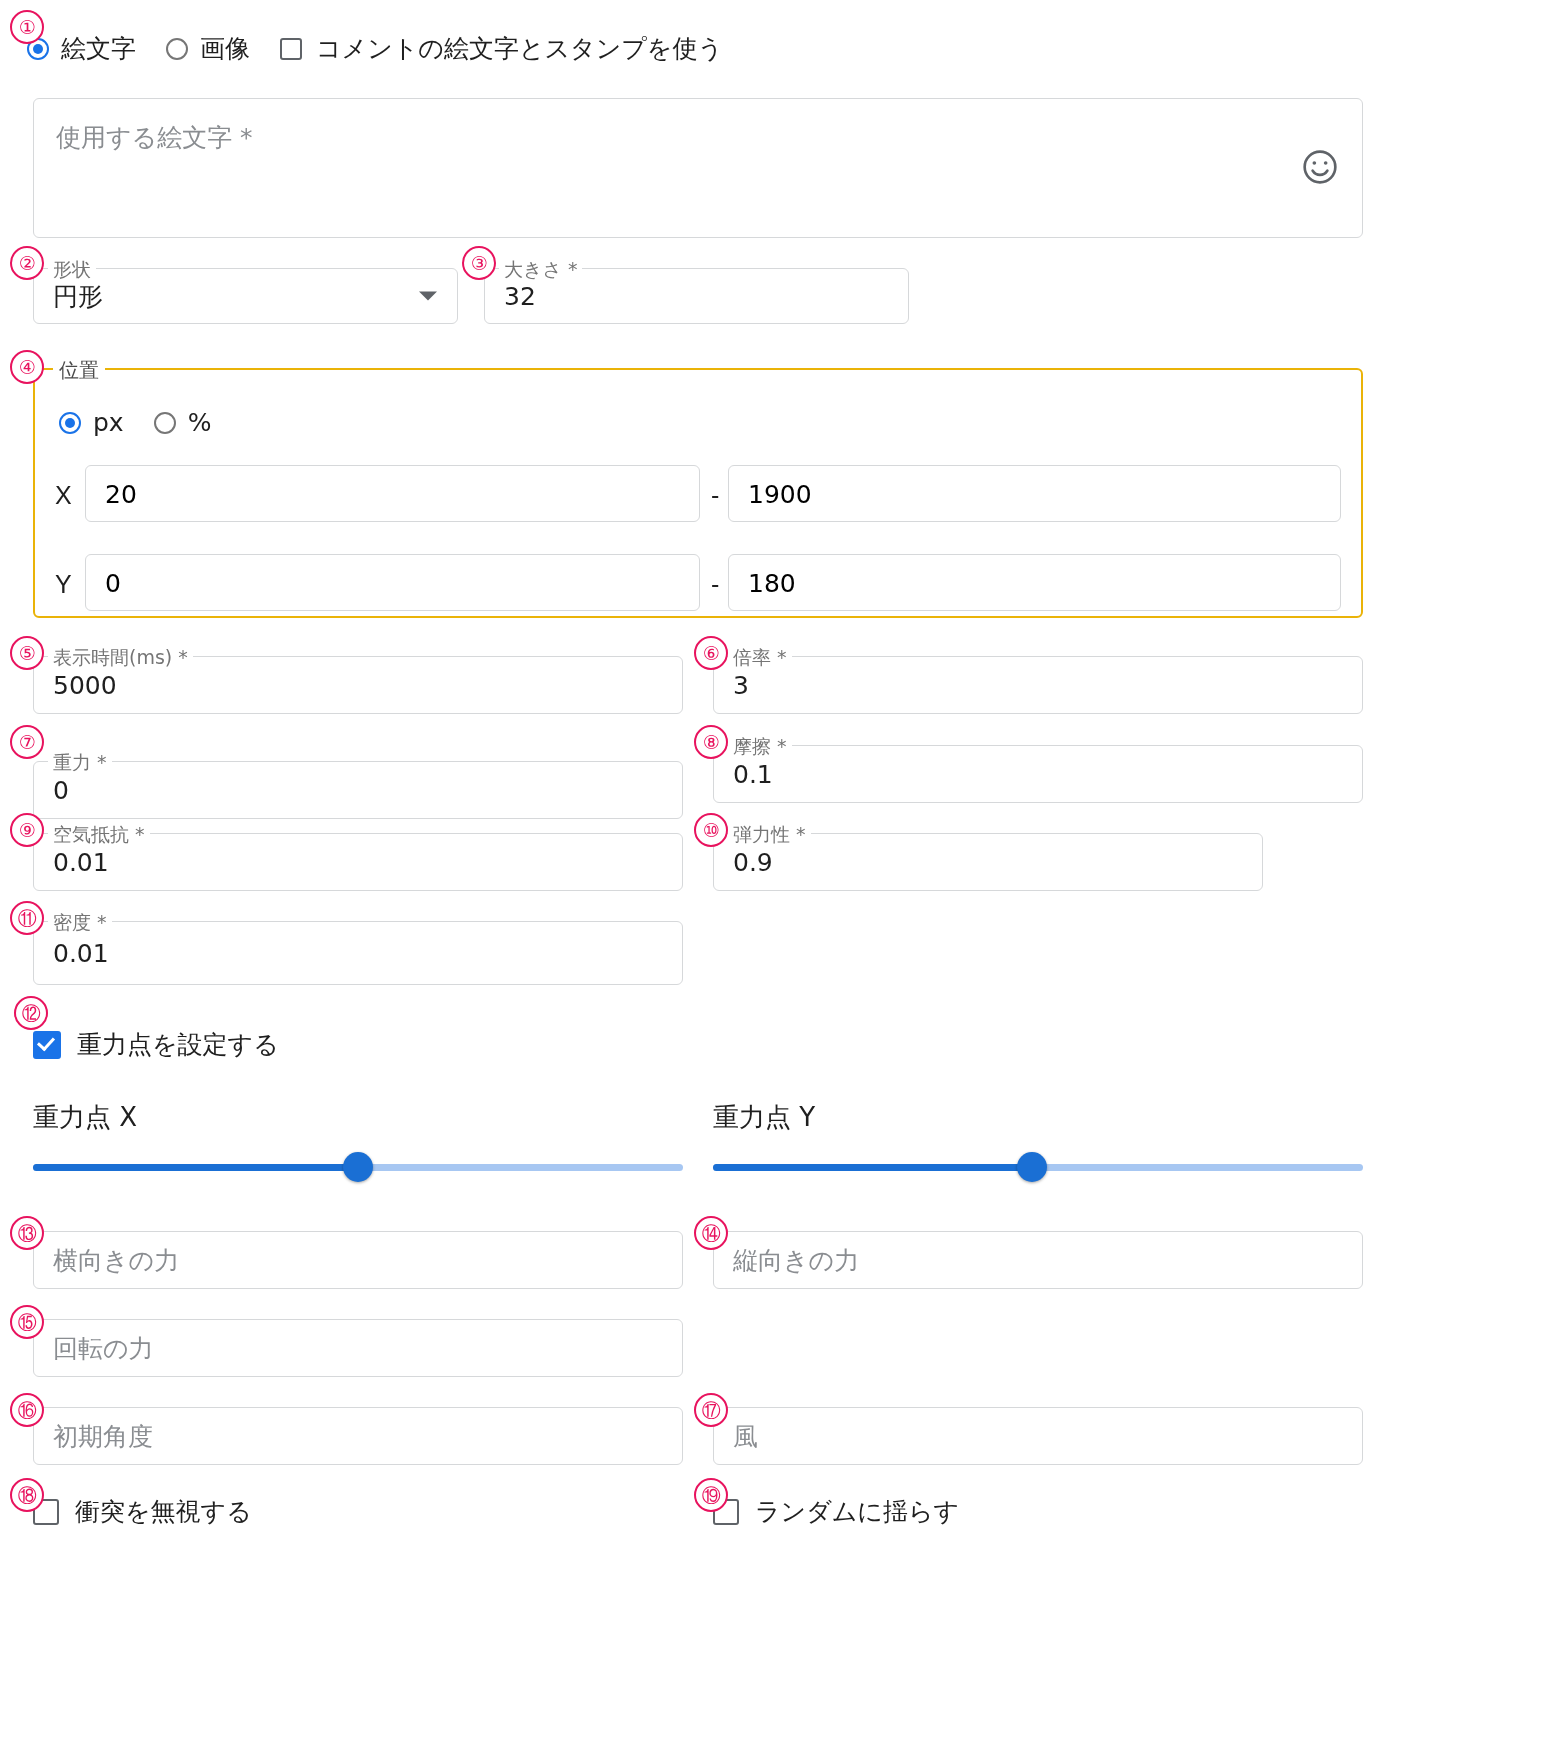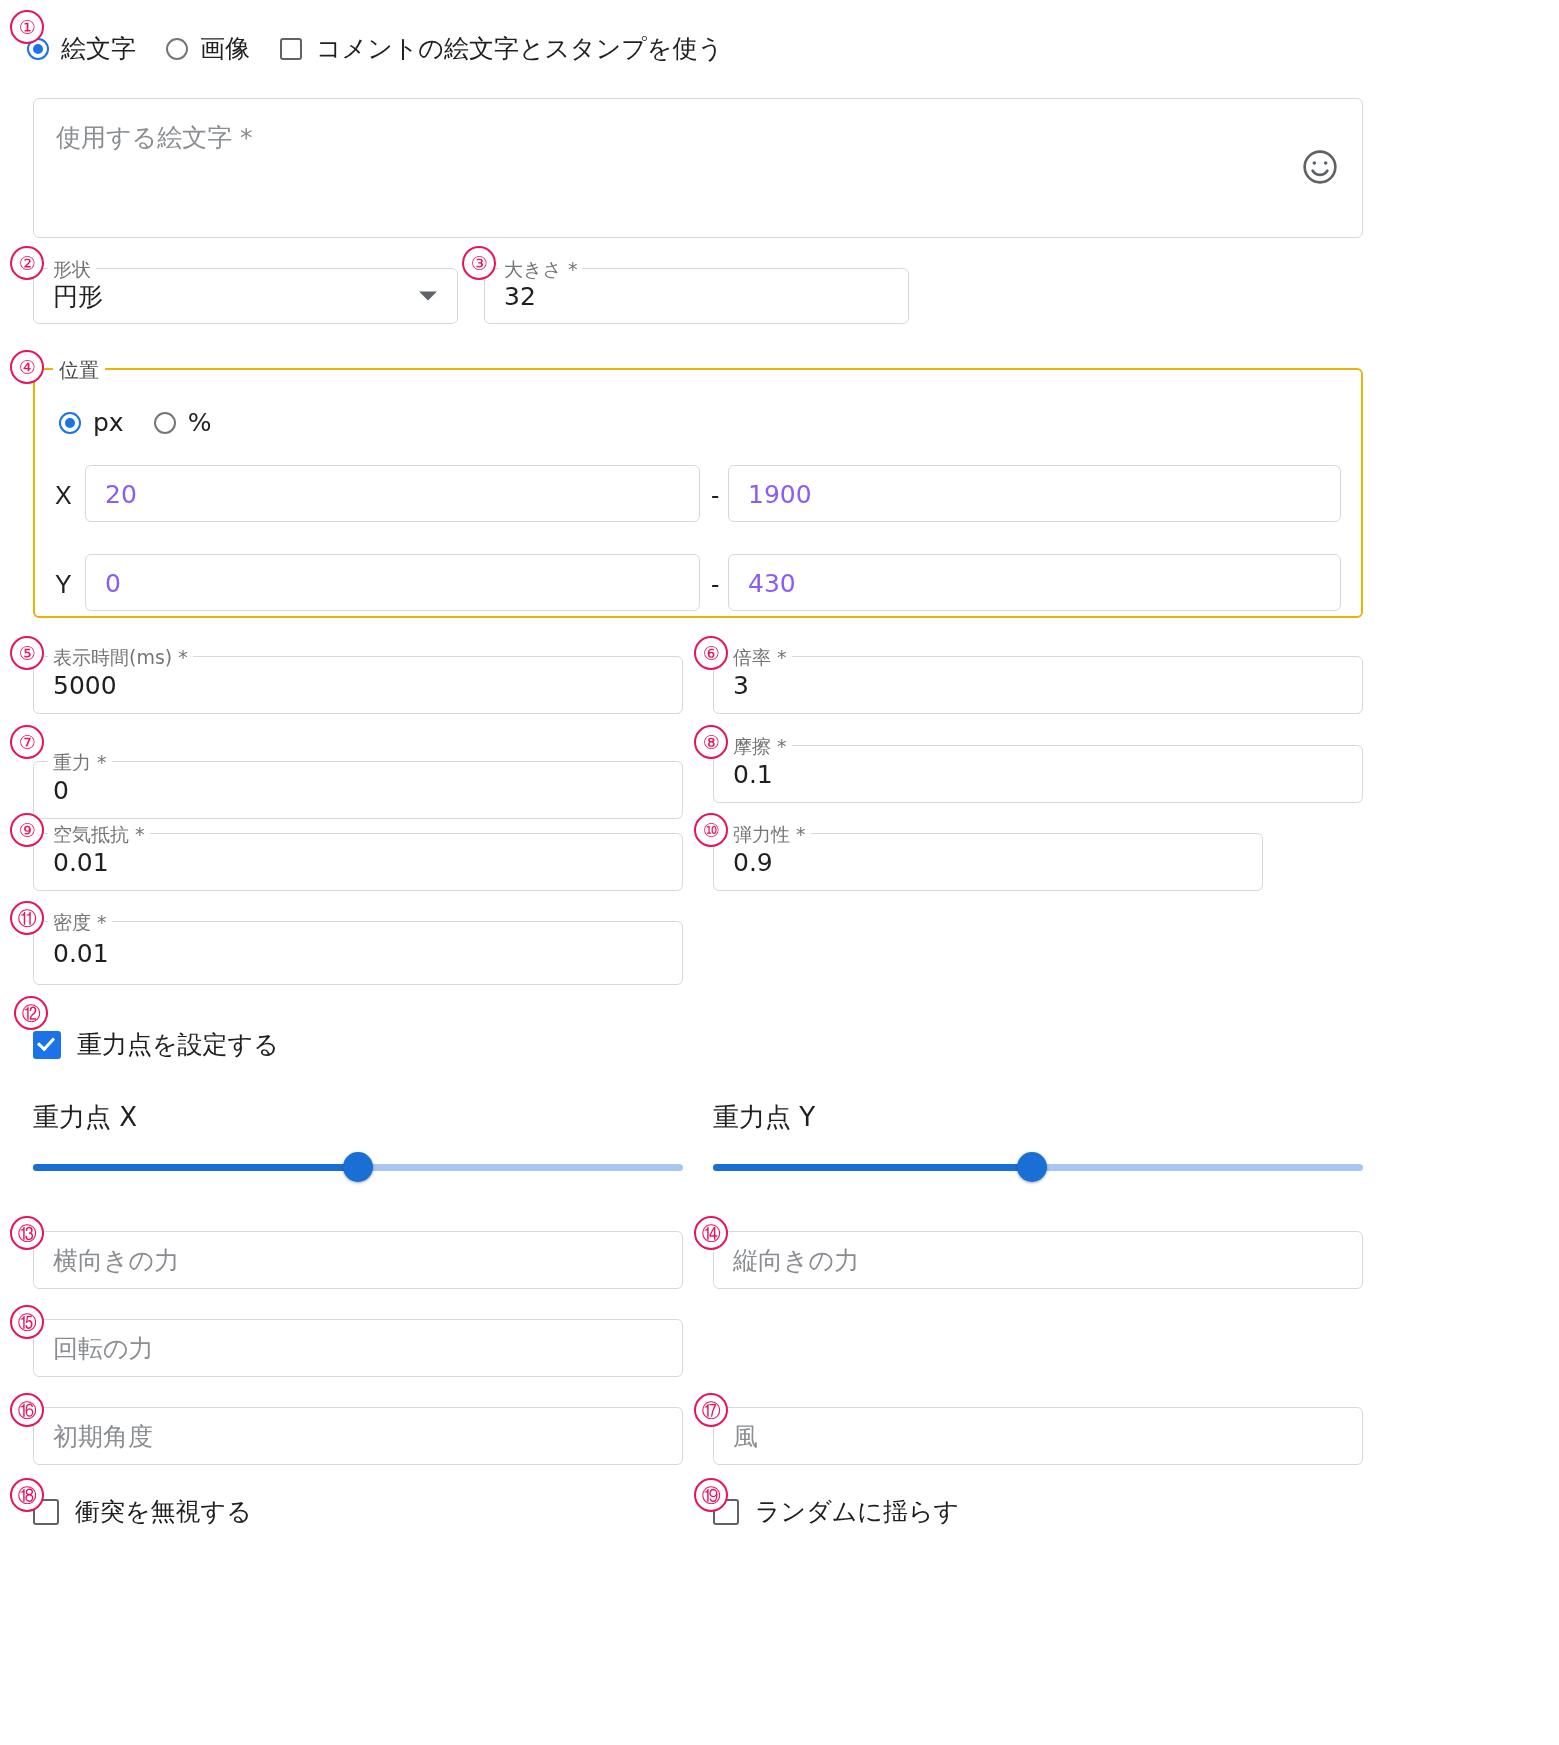--- a/index.html
+++ b/index.html
@@ -105,21 +105,21 @@
     border-left:9px solid transparent;border-right:9px solid transparent;
     border-top:9px solid #5f6368;
   }
 
   
   .box{
     position:absolute;border:1px solid #d6d8da;border-radius:6px;background:#fff;
   }
   .box > .value{
     position:absolute;left:19px;top:50%;transform:translateY(-50%);
-    font-size:25px;color:#8b5cf6;
+    font-size:25px;color:#000000;
   }
 
   
   .fieldset{
     position:absolute;left:33px;top:368px;
     width:1330px;height:250px;
     border:2px solid #eab308;border-radius:6px;background:#fff;
   }
   .fieldset > .legend{
     position:absolute;top:-13px;left:18px;background:#fff;padding:0 6px;
@@ -226,21 +226,21 @@
   <div class="box" style="left:693px;top:95px;width:613px;height:57px;">
     <span class="value jp">1900</span>
   </div>
 
   <span class="axis-lbl" style="left:20px;top:200px;">Y</span>
   <div class="box" style="left:50px;top:184px;width:615px;height:57px;">
     <span class="value jp">0</span>
   </div>
   <span class="dash" style="left:676px;top:200px;">-</span>
   <div class="box" style="left:693px;top:184px;width:613px;height:57px;">
-    <span class="value jp">430</span>
+    <span class="value jp">180</span>
   </div>
 </div>
 
 <div class="field" style="left:33px;top:656px;width:650px;height:58px;">
   <span class="legend jp">表示時間(ms) *</span>
   <span class="value jp">5000</span>
 </div>
 <div class="field" style="left:713px;top:656px;width:650px;height:58px;">
   <span class="legend jp">倍率 *</span>
   <span class="value jp">3</span>

